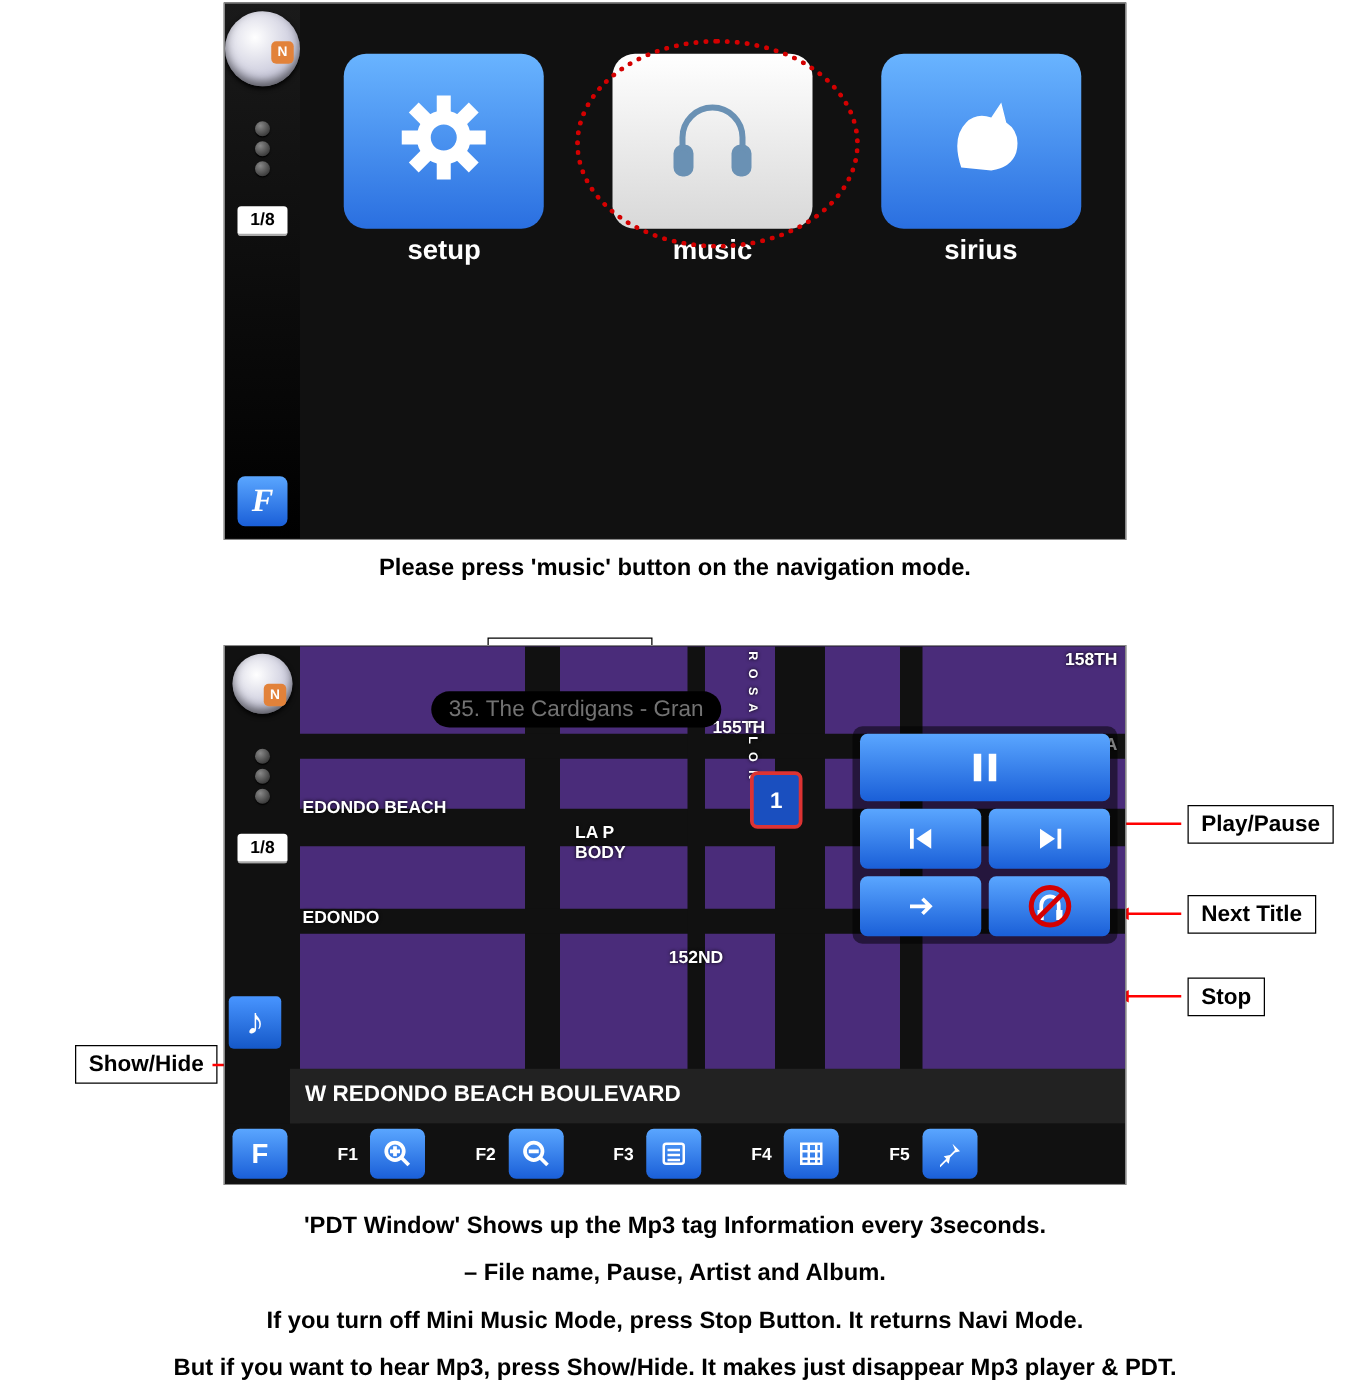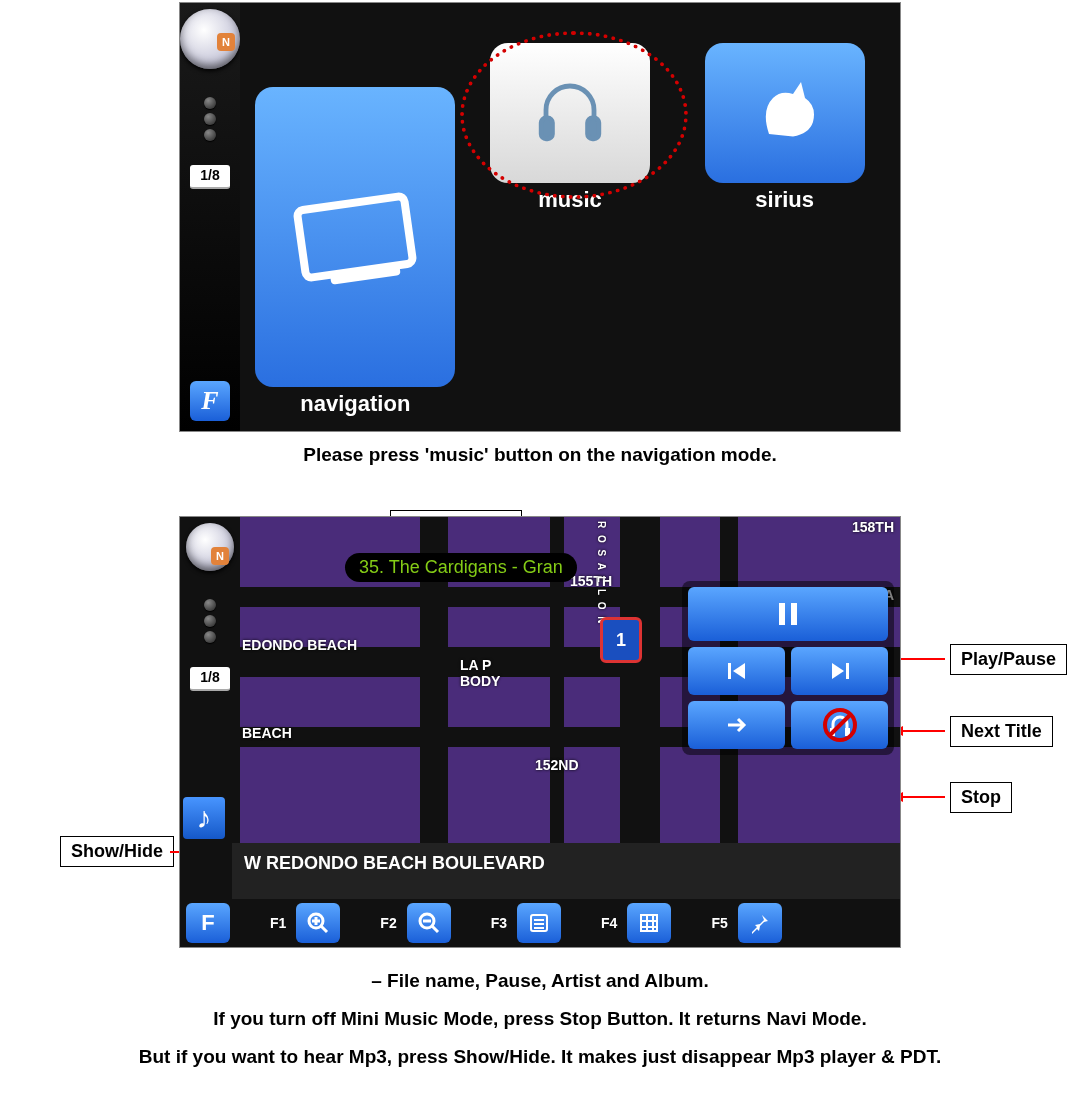--- a/index.html
+++ b/index.html
@@ -207,38 +207,38 @@
     background:#1a4fbf;
     border-radius:6px;
     border:3px solid #d33;
     display:flex;align-items:center;justify-content:center;
     color:#fff;font:bold 18px Arial;
   }
   .pdt {
     position:absolute;
     left:105px; top:36px;
     background:#000;
-    color:#84cc16;
+    color:#737373;
     border-radius:16px;
     padding:4px 14px;
     font: 18px Arial;
   }
   .music-note-btn {
     position:absolute;
     left:3px; top:280px;
     width:42px; height:42px;
     background:linear-gradient(#4895ff,#1558c8);
     display:flex;align-items:center;justify-content:center;
     font-size:30px;color:#fff;
     border-radius:4px;
   }
   .street {
     position:absolute;
     left:52px; bottom:48px; right:0;
-    height:56px;
+    height:44px;
     background:#222;
     color:#fff;
     font:bold 18px/40px Arial;
     padding-left:12px;
   }
   .toolbar {
     position:absolute;
     left:0; bottom:0; right:0;
     height:48px;
     background:#111;
@@ -320,25 +320,39 @@
     <div class="compass"></div>
     <div class="dots">
       <span></span>
         <span></span>
         <span></span>
     </div>
     <div class="frac">1/8</div>
     <div class="fbutton">F</div>
   </div>
   <div class="main">
-    <div class="tile nav-tile">
-      <div class="tilebox">
-          <div class="navdev"></div>
-        </div>
-      <span>navigation</span>
+    <div class="tile">
+      <div class="tilebox blue">
+        <span class="gear">
+          <svg viewBox="0 0 100 100">
+              <circle cx="50" cy="50" r="20" fill="none" stroke="#fff" stroke-width="14"></circle>
+          <g stroke="#fff" stroke-width="14">
+                <line x1="50" y1="8" x2="50" y2="28"></line>
+                <line x1="50" y1="72" x2="50" y2="92"></line>
+                <line x1="8" y1="50" x2="28" y2="50"></line>
+                <line x1="72" y1="50" x2="92" y2="50"></line>
+                <line x1="20" y1="20" x2="34" y2="34"></line>
+                <line x1="66" y1="66" x2="80" y2="80"></line>
+                <line x1="80" y1="20" x2="66" y2="34"></line>
+                <line x1="34" y1="66" x2="20" y2="80"></line>
+              </g>
+            </svg>
+        </span>
+      </div>
+      <span>setup</span>
     </div>
     <div class="tile" style="position:relative;align-items:center;">
       <div class="tilebox white">
         <span class="headp">
           <svg viewBox="0 0 100 100">
               <path d="M20 70 v-20 a30 30 0 0 1 60 0 v20" fill="none"></path>
               <rect x="14" y="60" width="14" height="26" rx="6"></rect>
               <rect x="72" y="60" width="14" height="26" rx="6"></rect>
             </svg>
         </span>
@@ -399,21 +413,21 @@
         <div class="road r2"></div>
         <div class="road r3"></div>
       <div class="road r4"></div>
         <div class="road r5"></div>
         <div class="road r6"></div>
         <div class="road r7"></div>
       <div class="mlabel" style="right:6px;top:2px;">158TH</div>
       <div class="mlabel" style="right:6px;top:26px;margin-top:44px;">MAGNOLIA</div>
       <div class="mlabel" style="left:330px;top:56px;">155TH</div>
       <div class="mlabel" style="left:2px;top:120px;">EDONDO BEACH</div>
-      <div class="mlabel" style="left:2px;top:208px;">BEACH</div>
+      <div class="mlabel" style="left:2px;top:208px;">EDONDO</div>
       <div class="mlabel" style="left:295px;top:240px;">152ND</div>
       <div class="mlabel" style="left:220px;top:140px;white-space:pre;">LA P
 BODY</div>
       <div class="mlabel" style="left:356px;top:4px;writing-mode:vertical-rl;font-size:10px;letter-spacing:2px;">R O S A L L O N</div>
       <div class="sign18">1</div>
       <div class="pdt">35. The Cardigans - Gran</div>
       <div class="player">
         <div class="pbtn">
           <svg width="28" height="28" viewBox="0 0 28 28">
               <rect x="5" y="3" width="6" height="22" fill="#fff"></rect>
@@ -498,16 +512,17 @@
       <div class="tbbtn">
           <svg width="22" height="22" viewBox="0 0 22 22" fill="#fff">
             <path d="M13 3 l6 6 -4 1 -4 4 -1 5 -2-2 -5 5 0-2 5-5 -2-2 5-1 4-4z"></path>
           </svg>
         </div>
     </div>
   </div>
 </div>
 
 <div class="desc">
+  <div>'PDT Window' Shows up the Mp3 tag Information every 3seconds.</div>
   <div>– File name, Pause, Artist and Album.</div>
   <div>If you turn off Mini Music Mode, press Stop Button. It returns Navi Mode.</div>
   <div>But if you want to hear Mp3, press Show/Hide. It makes just disappear Mp3 player &amp; PDT.</div>
 </div>
 
 </body></html>

